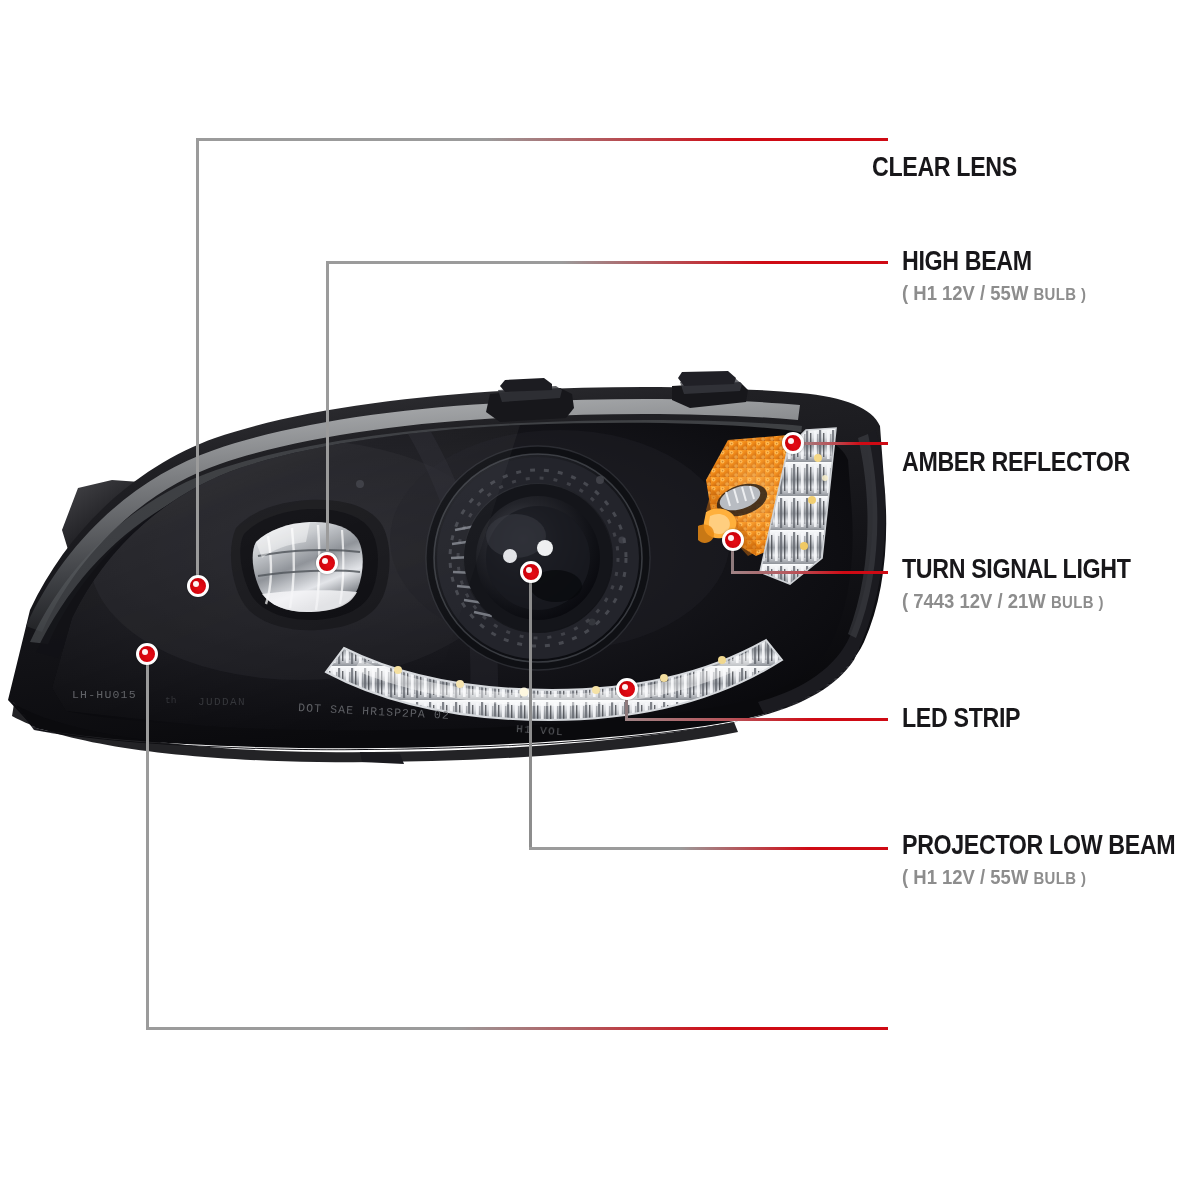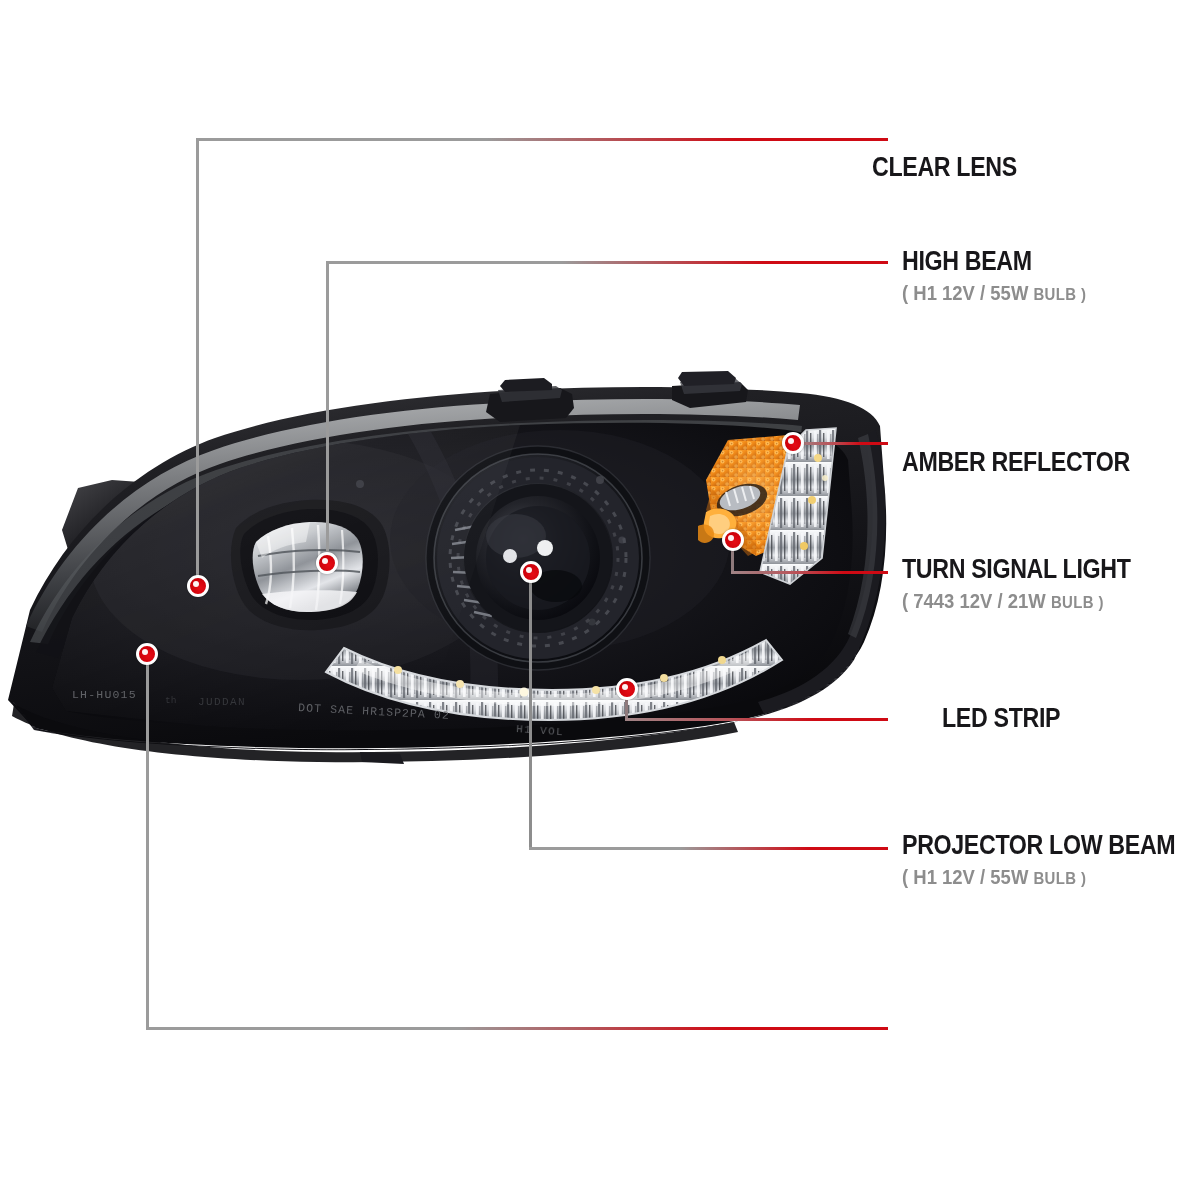--- a/index.html
+++ b/index.html
@@ -468,21 +468,21 @@
 
   <div class="callout-label" style="left:902px; top:428px;margin-top:21px;">
     <div class="callout-title">AMBER REFLECTOR</div>
   </div>
 
   <div class="callout-label" style="left:902px; top:556px;">
     <div class="callout-title">TURN SIGNAL LIGHT</div>
     <div class="callout-sub"><span>( 7443  12V / 21W </span><span class="sm">BULB )</span></div>
   </div>
 
-  <div class="callout-label" style="left:902px; top:705px;margin-left:40px;">
+  <div class="callout-label" style="left:902px; top:705px;">
     <div class="callout-title">LED STRIP</div>
   </div>
 
   <div class="callout-label" style="left:902px; top:832px;">
     <div class="callout-title">PROJECTOR LOW BEAM</div>
     <div class="callout-sub"><span>( H1  12V / 55W </span><span class="sm">BULB )</span></div>
   </div>
 
 
 </div>

